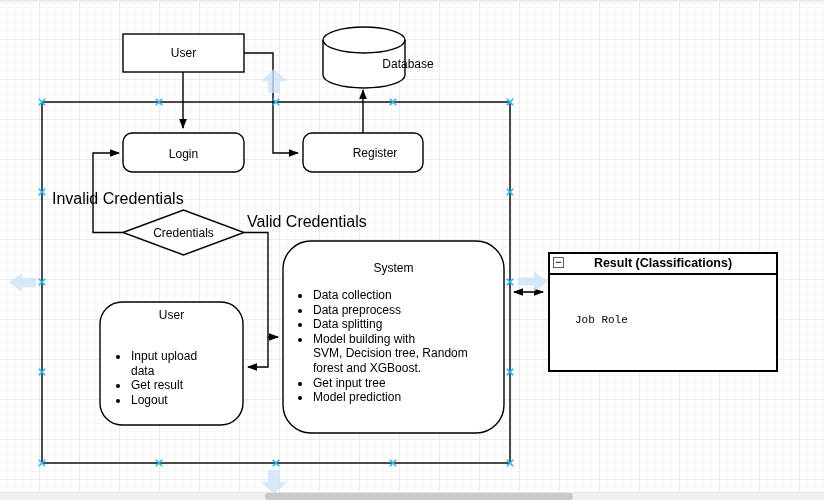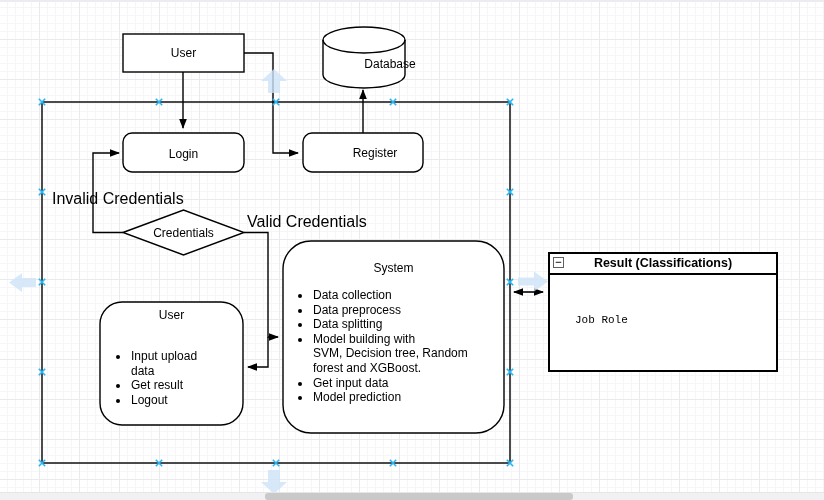--- a/index.html
+++ b/index.html
@@ -58,36 +58,36 @@
     <path d="M323,40 a41,13 0 0 1 82,0 l0,35 a41,13 0 0 1 -82,0 z" fill="#fff" stroke="#000" stroke-width="1.4"></path>
     <path d="M323,40 a41,13 0 0 0 82,0" fill="none" stroke="#000" stroke-width="1.4"></path>
     <rect x="123" y="133" width="121" height="39" rx="9" fill="#fff" stroke="#000" stroke-width="1.4"></rect>
     <rect x="303" y="133" width="120" height="39" rx="9" fill="#fff" stroke="#000" stroke-width="1.4"></rect>
     <polygon points="123,232.5 183.5,210 244,232.5 183.5,255" fill="#fff" stroke="#000" stroke-width="1.4"></polygon>
     <rect x="283" y="241" width="221" height="192" rx="28" fill="#fff" stroke="#000" stroke-width="1.4"></rect>
     <rect x="100" y="302" width="143" height="123" rx="22" fill="#fff" stroke="#000" stroke-width="1.4"></rect>
   </svg>
 
   <div class="boxlbl" style="left:123px;top:34px;width:121px;height:38px;">User</div>
-  <div class="boxlbl" style="left:305px;top:50px;width:82px;height:28px;padding-left:44px;">Database</div>
+  <div class="boxlbl" style="left:323px;top:50px;width:82px;height:28px;padding-left:44px;">Database</div>
   <div class="boxlbl" style="left:123px;top:133px;width:121px;height:41px;">Login</div>
   <div class="boxlbl" style="left:303px;top:133px;width:144px;height:39px;">Register</div>
   <div class="boxlbl" style="left:123px;top:210px;width:121px;height:45px;">Credentials</div>
   <div class="lbl" style="left:52px;top:192px;">Invalid Credentials</div>
   <div class="lbl" style="left:247px;top:215px;">Valid Credentials</div>
 
   <div class="boxlbl" style="left:283px;top:261px;width:221px;height:14px;">System</div>
   <ul class="blist" style="left:297px;top:288px;width:190px;">
     <li>Data collection</li>
     <li>Data preprocess</li>
     <li>Data splitting</li>
     <li>Model building with
 SVM, Decision tree, Random
 forest and XGBoost.</li>
-    <li>Get input data</li>
+    <li>Get input tree</li>
     <li>Model prediction</li>
   </ul>
 
   <div class="boxlbl" style="left:100px;top:308px;width:143px;height:14px;">User</div>
   <ul class="blist" style="left:115px;top:349px;width:115px;">
     <li>Input upload
 data</li>
     <li>Get result</li>
     <li>Logout</li>
   </ul>

